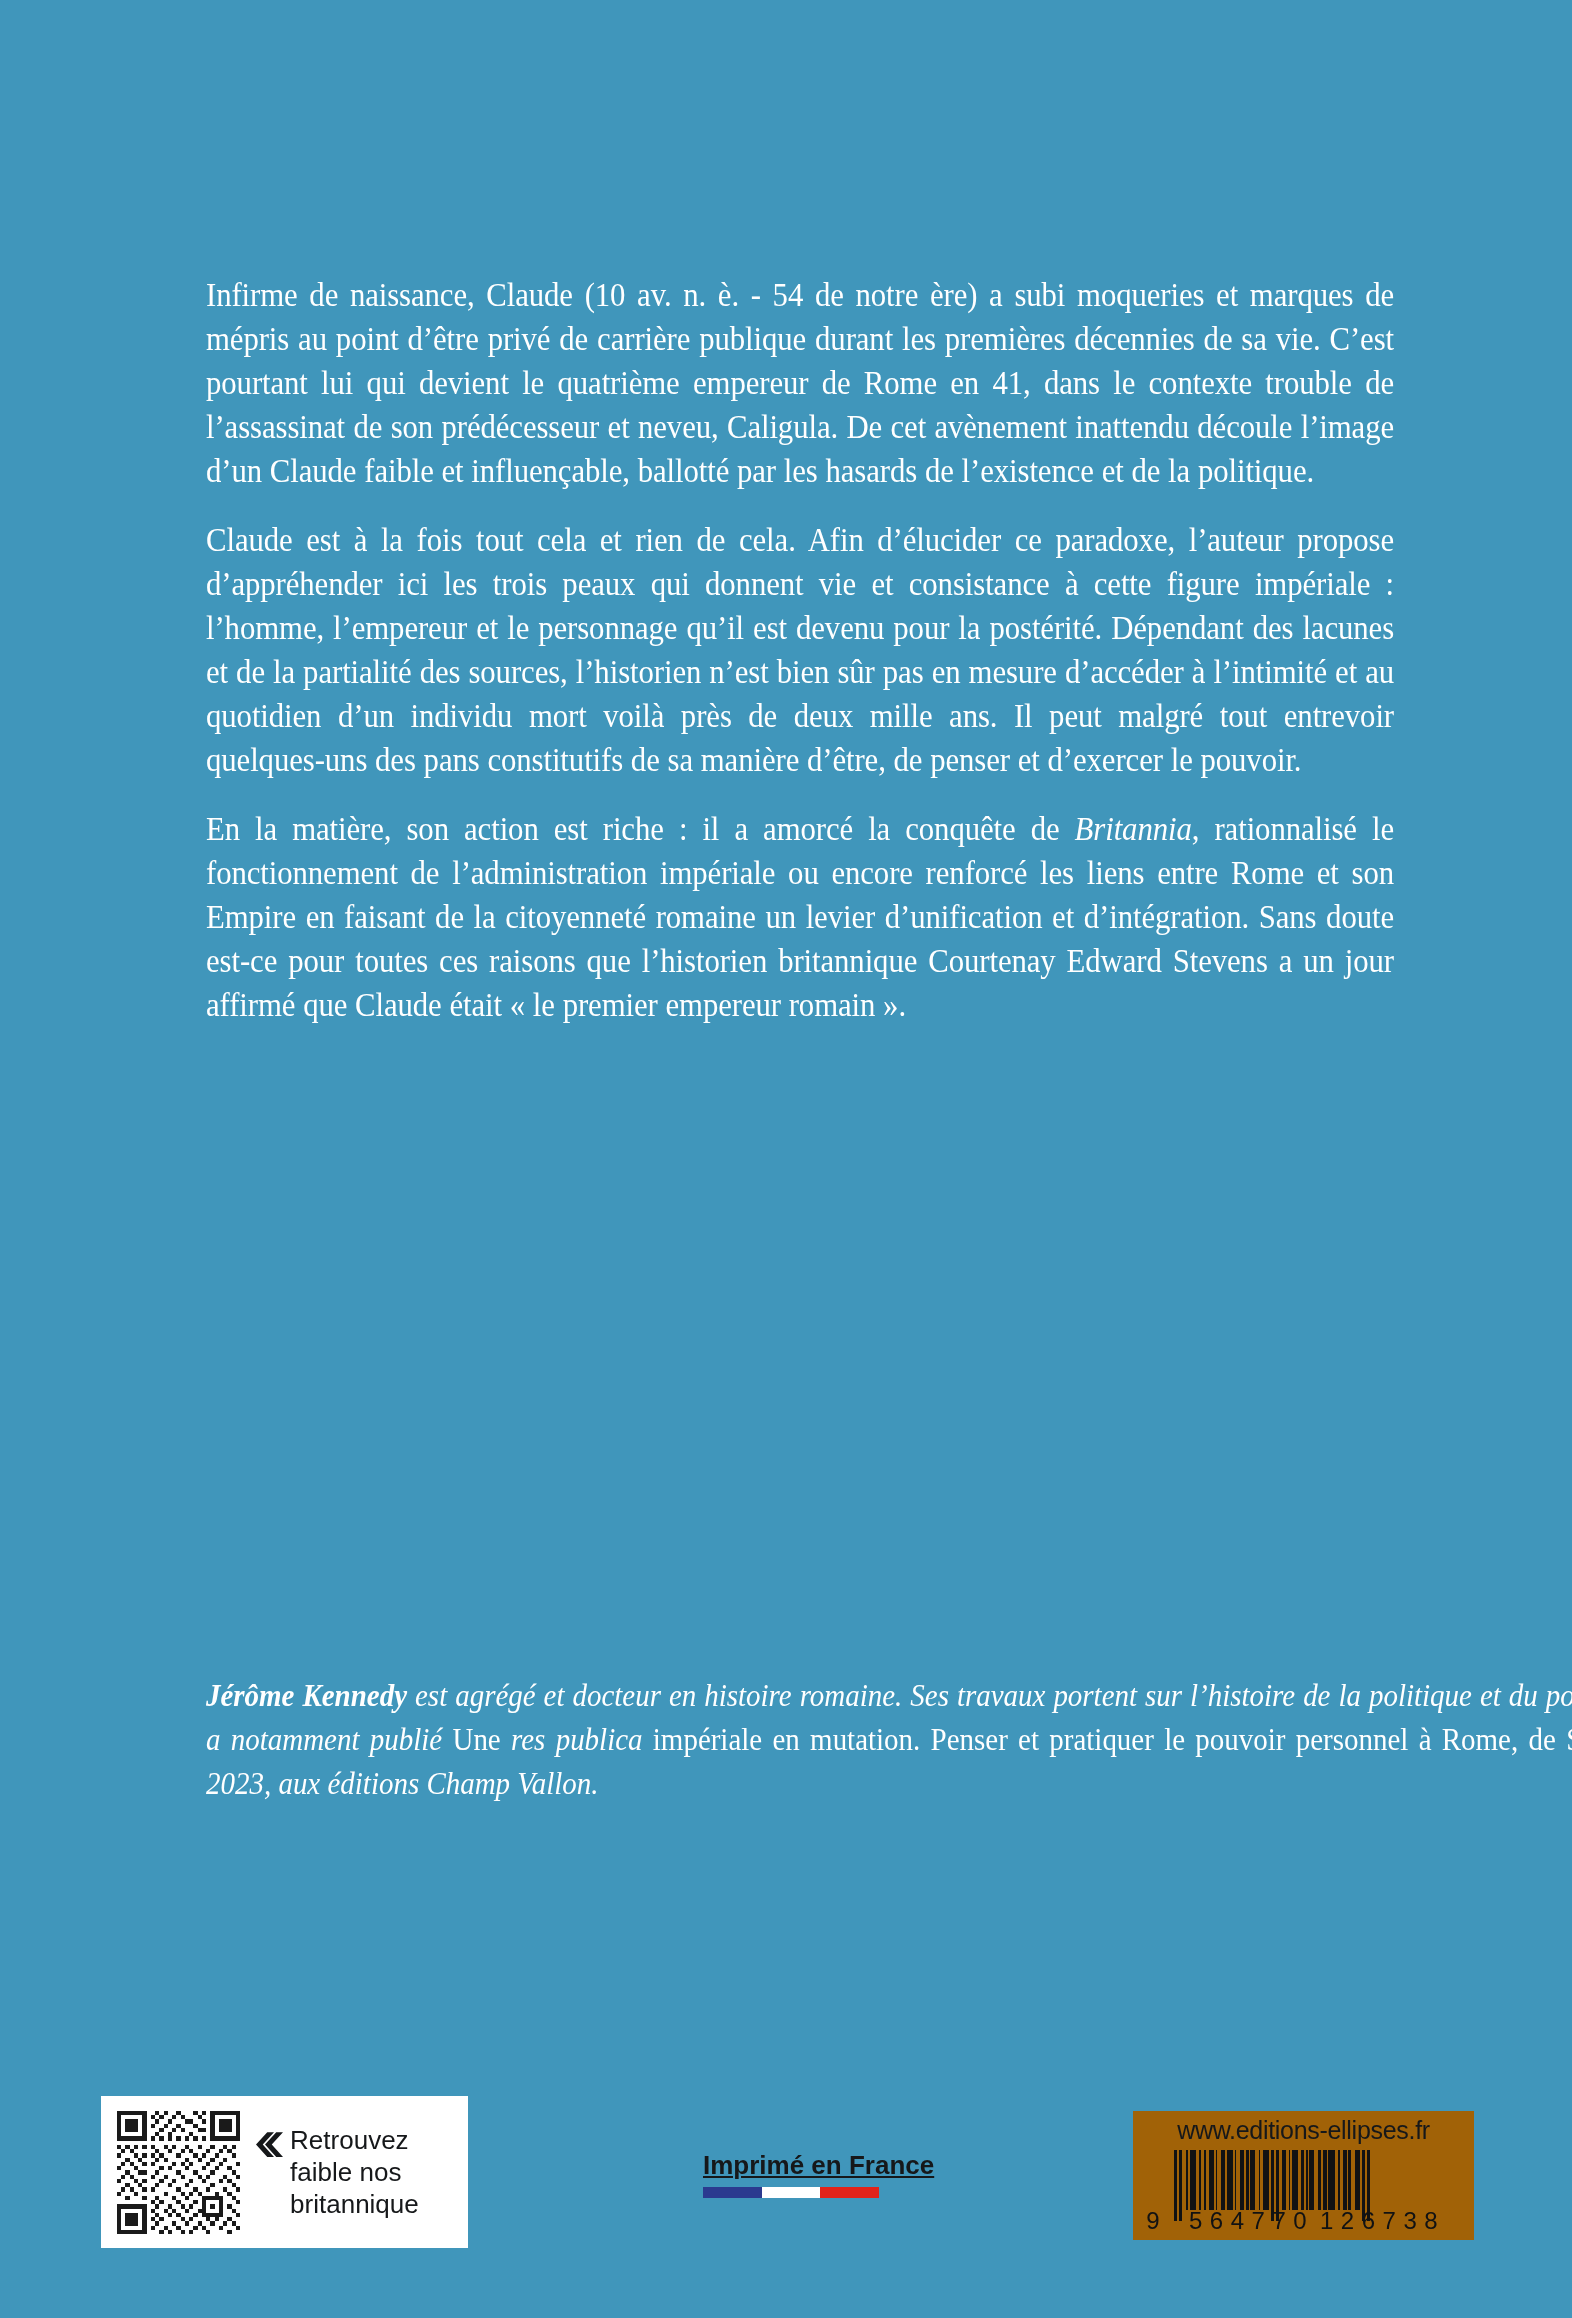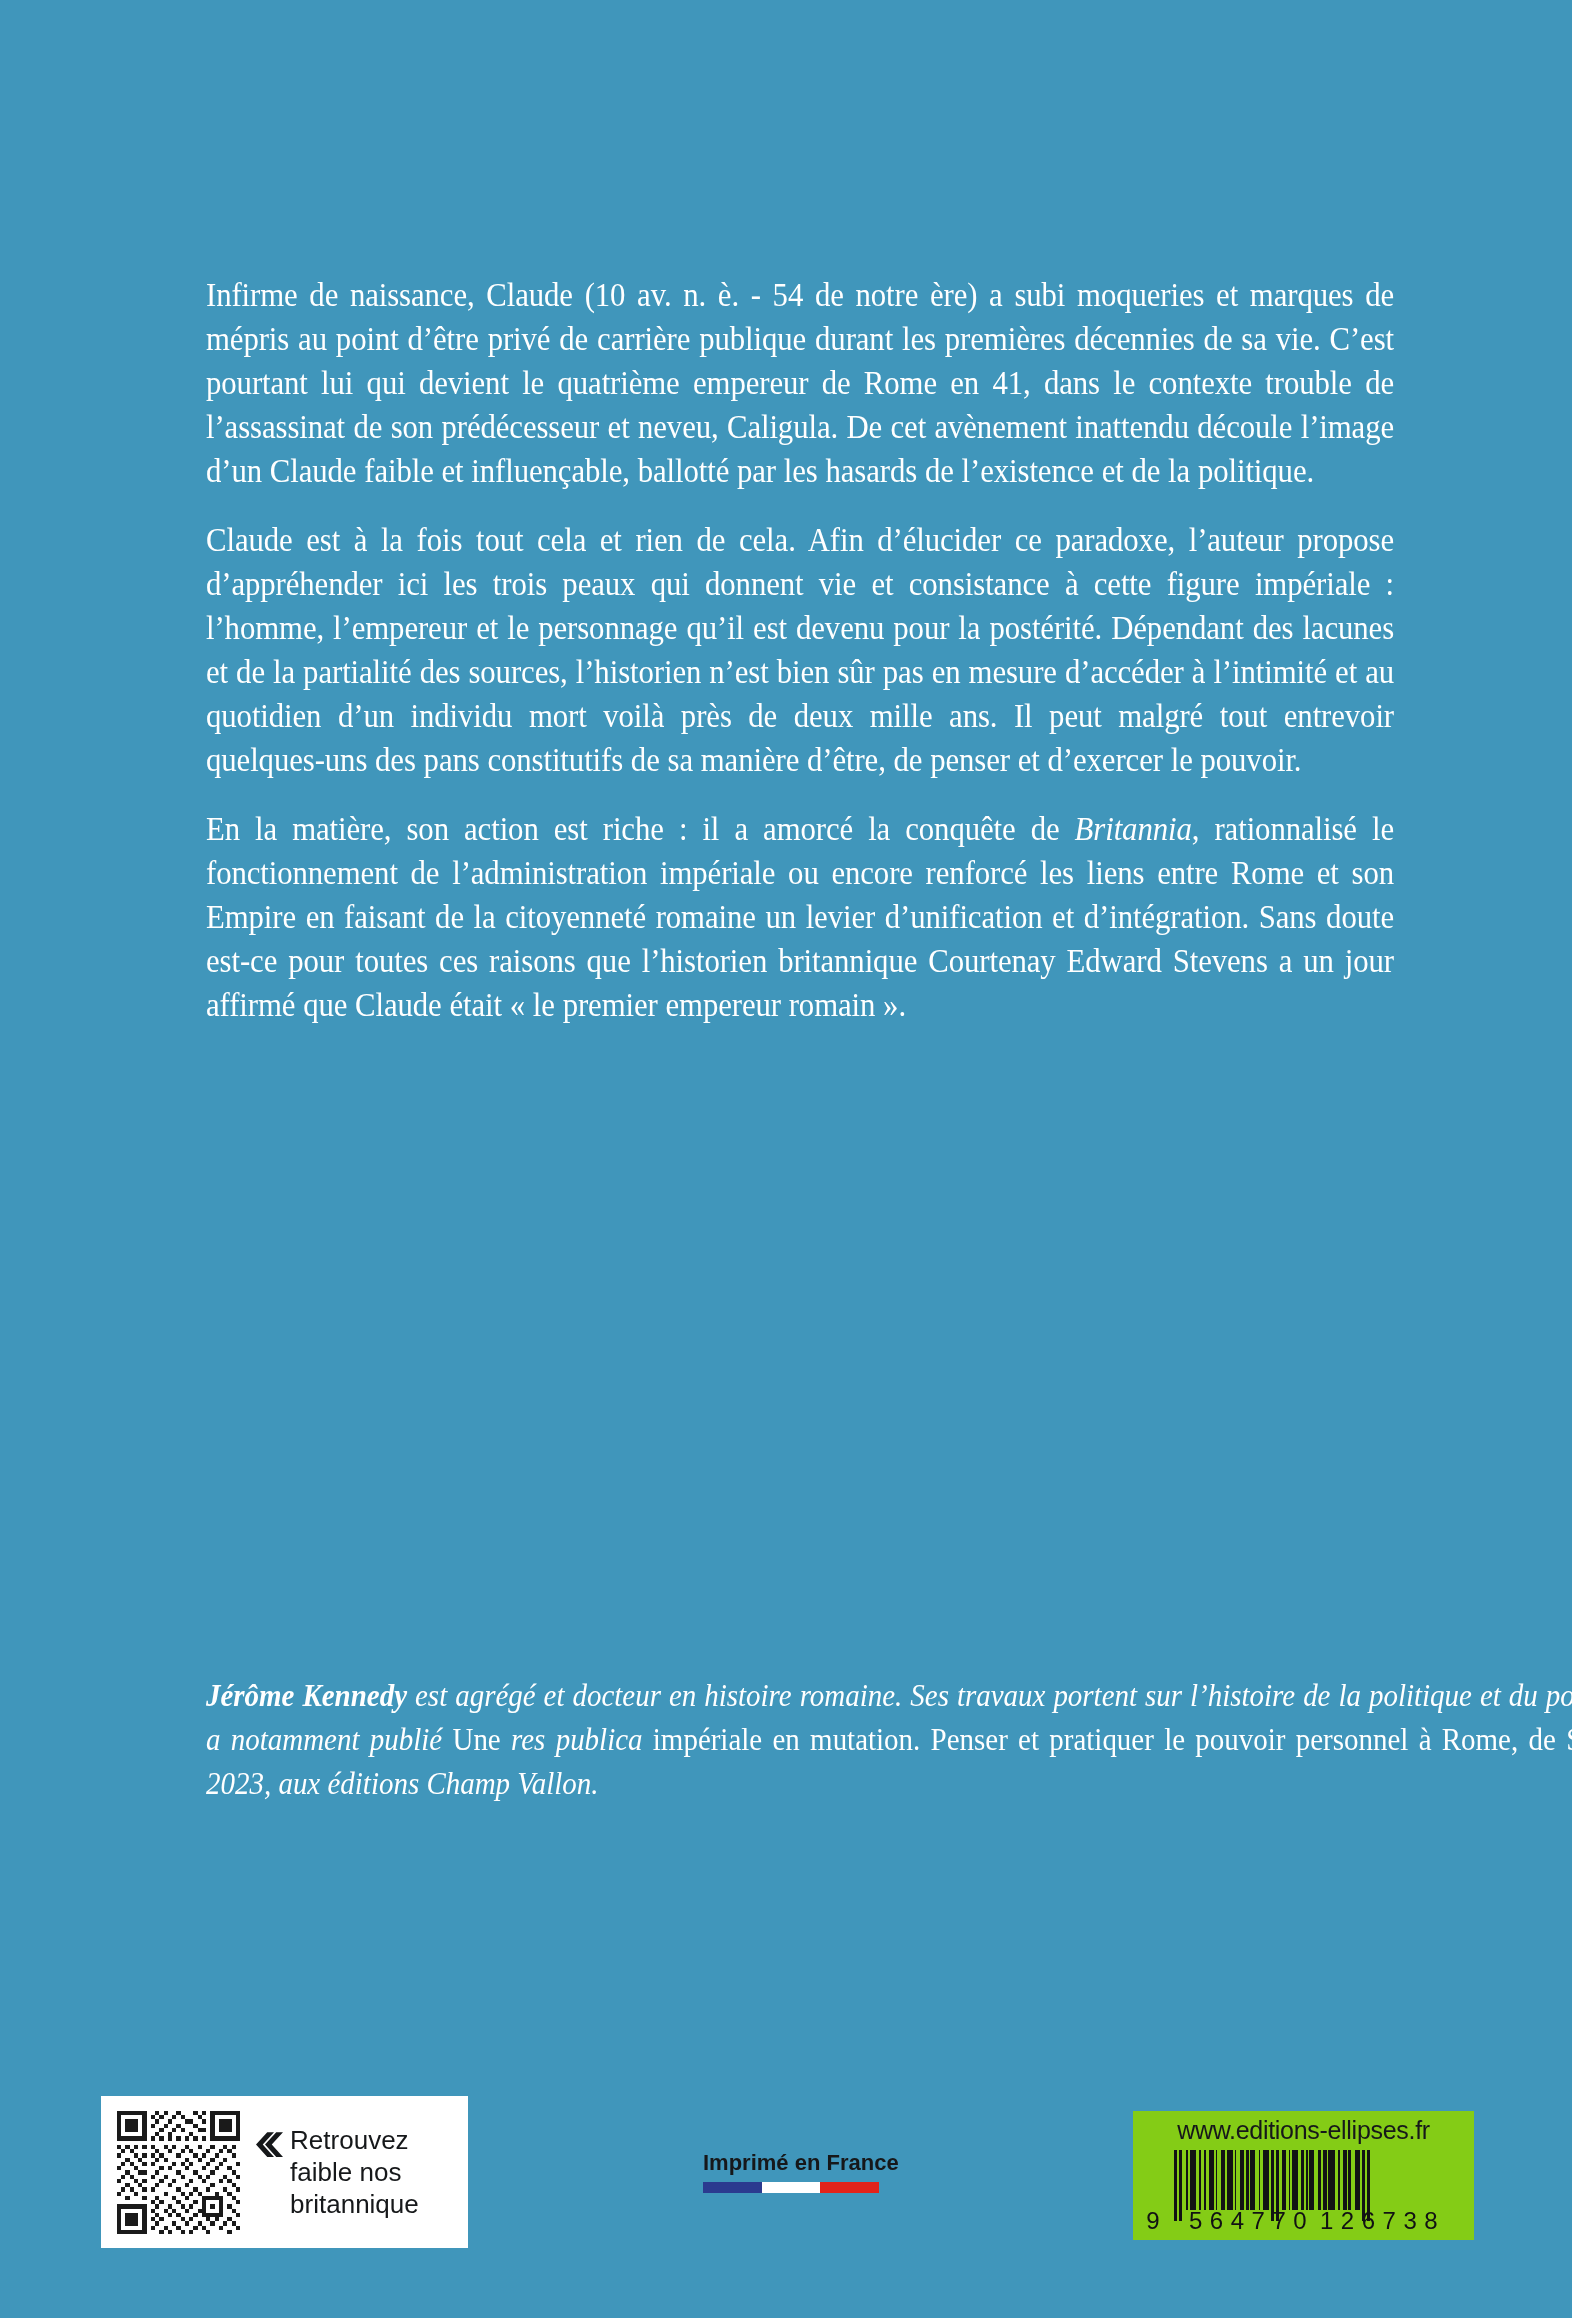--- a/index.html
+++ b/index.html
@@ -123,45 +123,46 @@
 
   
   .imprime {
     position: absolute;
     left: 703px;
     top: 2150px;
     text-align: center;
   }
   .imprime-label {
     font-family: "Liberation Sans", sans-serif;
-    font-size: 22px;
+    font-size: 26px;
     font-weight: 700;
     color: #16181a;
     letter-spacing: 0px;
     white-space: nowrap;
+    text-decoration: underline;
   }
   .flag {
     margin-top: 5.8px;
     width: 176px;
     height: 11.6px;
     display: flex;
   }
   .flag span { display: block; height: 100%; }
   .flag .b { width: 33.34%; background: #2b3a8f; }
   .flag .w { width: 33.33%; background: #ffffff; }
   .flag .r { width: 33.33%; background: #e2231a; }
 
   
   .barcode-box {
     position: absolute;
     left: 1133px;
     top: 2111px;
     width: 341px;
     height: 129px;
-    background: #84cc16;
+    background: #a16207;
     box-sizing: border-box;
   }
   .site {
     position: absolute;
     left: 0; right: 0;
     top: 5px;
     text-align: center;
     font-family: "Liberation Sans", sans-serif;
     font-size: 25px;
     font-weight: 400;

